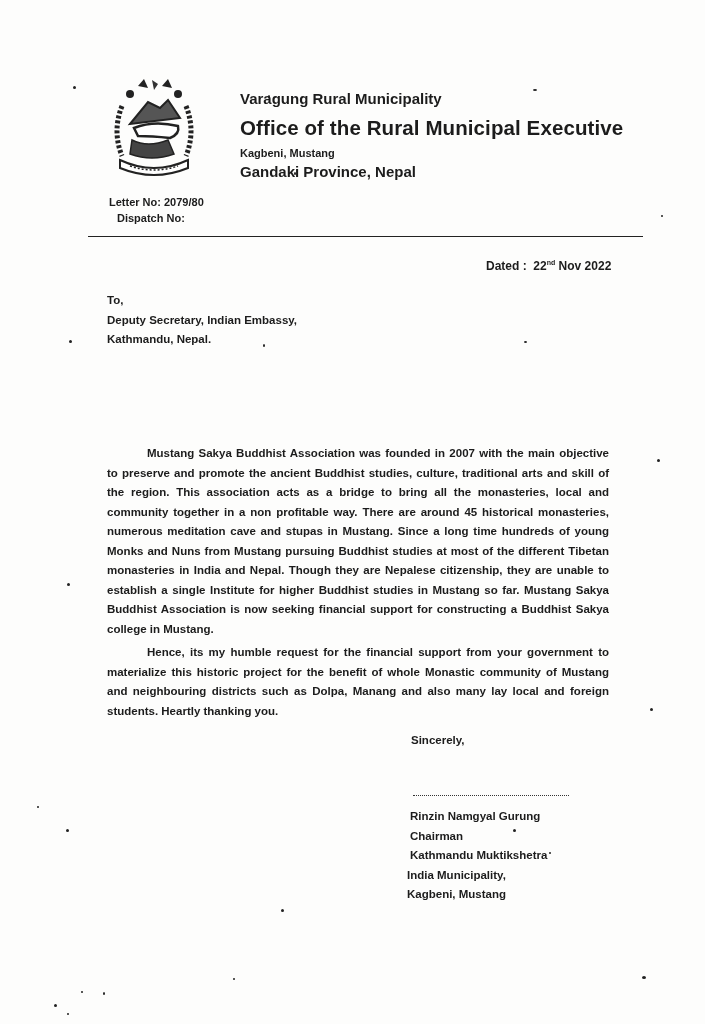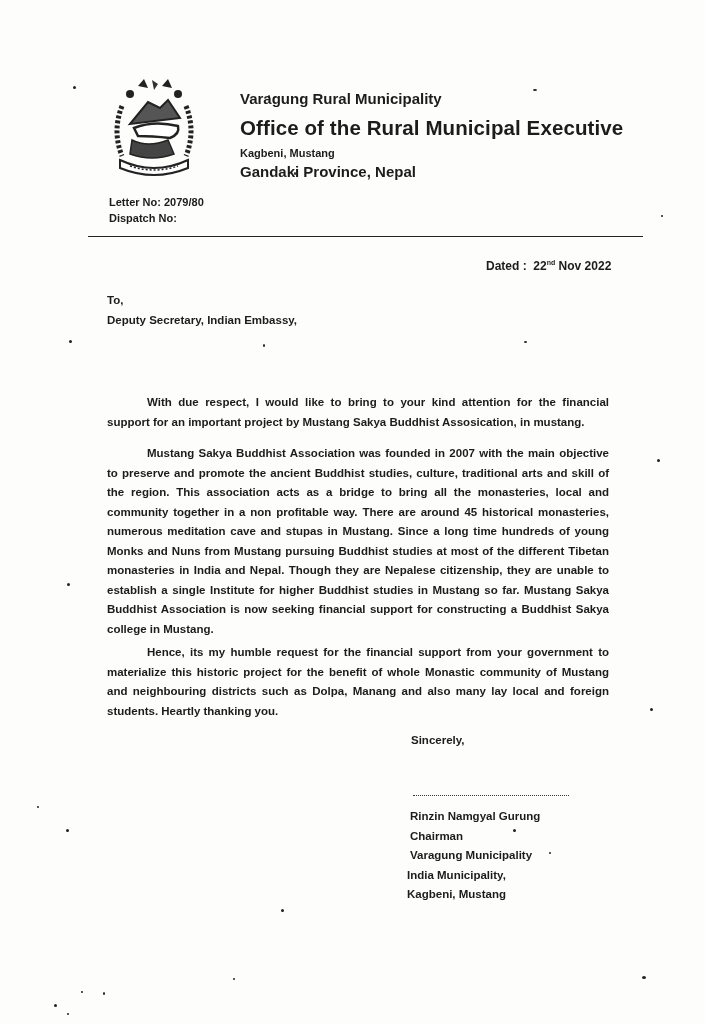--- a/index.html
+++ b/index.html
@@ -12,21 +12,21 @@
     }
     .page { position: absolute; left: 0; top: 0; width: 705px; height: 1024px; }
     .abs { position: absolute; }
     .emblem { left: 108px; top: 76px; width: 92px; height: 102px; }
     .hdr-center { left: 240px; width: 420px; text-align: left; }
     .muni { top: 90px; font-size: 15px; font-weight: bold; }
     .office { top: 116px; font-size: 20.5px; font-weight: bold; letter-spacing: 0.1px; }
     .addr1 { top: 147px; font-size: 11px; font-weight: bold; }
     .addr2 { top: 163px; font-size: 15px; font-weight: bold; }
     .letterno { left: 109px; top: 196px; font-size: 11px; font-weight: bold; }
-    .dispatch { left: 109px; top: 212px; font-size: 11px; font-weight: bold; }
+    .dispatch { left: 117px; top: 212px; font-size: 11px; font-weight: bold; }
     .rule { left: 88px; top: 236px; width: 555px; height: 0; border-top: 1.8px solid #222; }
     .dated { left: 486px; top: 259px; font-size: 12px; font-weight: bold; }
     .dated sup { font-size: 7px; vertical-align: 5px; }
     .addr-block { left: 107px; top: 291px; font-size: 11.5px; line-height: 19.5px; }
     .para { left: 107px; width: 502px; font-size: 11.5px; line-height: 19.5px; text-align: justify; }
     .para .indent { display: inline-block; width: 40px; }
     .p1 { top: 393px; }
     .p2 { top: 444px; }
     .p3 { top: 643px; }
     .sincerely { left: 411px; top: 734px; font-size: 11.5px; font-weight: bold; }
@@ -74,34 +74,34 @@
 
   <div class="abs dated">
     <span>Dated :</span>&nbsp;
     <span>22</span><sup>nd</sup>
     <span>Nov 2022</span>
   </div>
 
   <div class="abs addr-block">
     <div>To,</div>
     <div>Deputy Secretary, Indian Embassy,</div>
+    <div>Kathmandu, Nepal.</div>
   </div>
 
-  <div class="abs para p1"><span class="indent"></span><span>With due respect, I would like to bring to your kind attention for the financial support for an important project by Mustang Sakya Buddhist Assosication, in mustang.</span></div>
   <div class="abs para p2"><span class="indent"></span><span>Mustang Sakya Buddhist Association was founded in 2007 with the main objective to preserve and promote the ancient Buddhist studies, culture, traditional arts and skill of the region. This association acts as a bridge to bring all the monasteries, local and community together in a non profitable way. There are around 45 historical monasteries, numerous meditation cave and stupas in Mustang.  Since a long time hundreds of young Monks and Nuns from Mustang pursuing Buddhist studies at most of the different Tibetan monasteries in India and Nepal. Though they are Nepalese citizenship, they are unable to establish a single Institute for higher Buddhist studies in Mustang so far. Mustang Sakya Buddhist Association is now seeking financial support for constructing a Buddhist Sakya college in Mustang.</span></div>
   <div class="abs para p3"><span class="indent"></span><span>Hence, its my humble request for the financial support from your government to materialize this historic project for the benefit of whole Monastic community of Mustang and neighbouring districts such as Dolpa, Manang and also many lay local and foreign students. Heartly thanking you.</span></div>
 
   <div class="abs sincerely">Sincerely,</div>
 
   <div class="abs sigline"></div>
 
   <div class="abs sig-block">
     <div>Rinzin Namgyal Gurung</div>
     <div>Chairman</div>
-    <div>Varagung Municipality</div>
+    <div>Kathmandu Muktikshetra</div>
     <div>India Municipality,</div>
     <div>Kagbeni, Mustang</div>
   </div>
 
   <div class="speck" style="left:73px;top:86px;width:3px;height:3px;"></div>
   <div class="speck" style="left:268px;top:95px;width:2px;height:3px;"></div>
   <div class="speck" style="left:533px;top:89px;width:4px;height:2px;"></div>
   <div class="speck" style="left:294px;top:172px;width:2px;height:3px;"></div>
   <div class="speck" style="left:661px;top:215px;width:2px;height:2px;"></div>
   <div class="speck" style="left:69px;top:340px;width:3px;height:3px;"></div>

